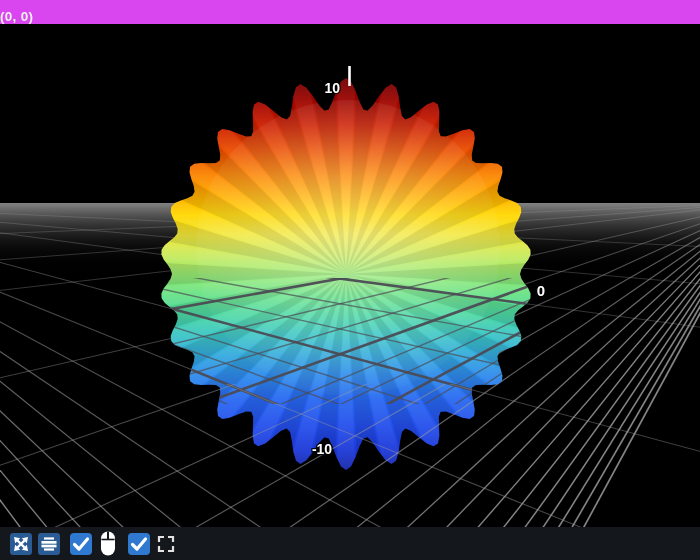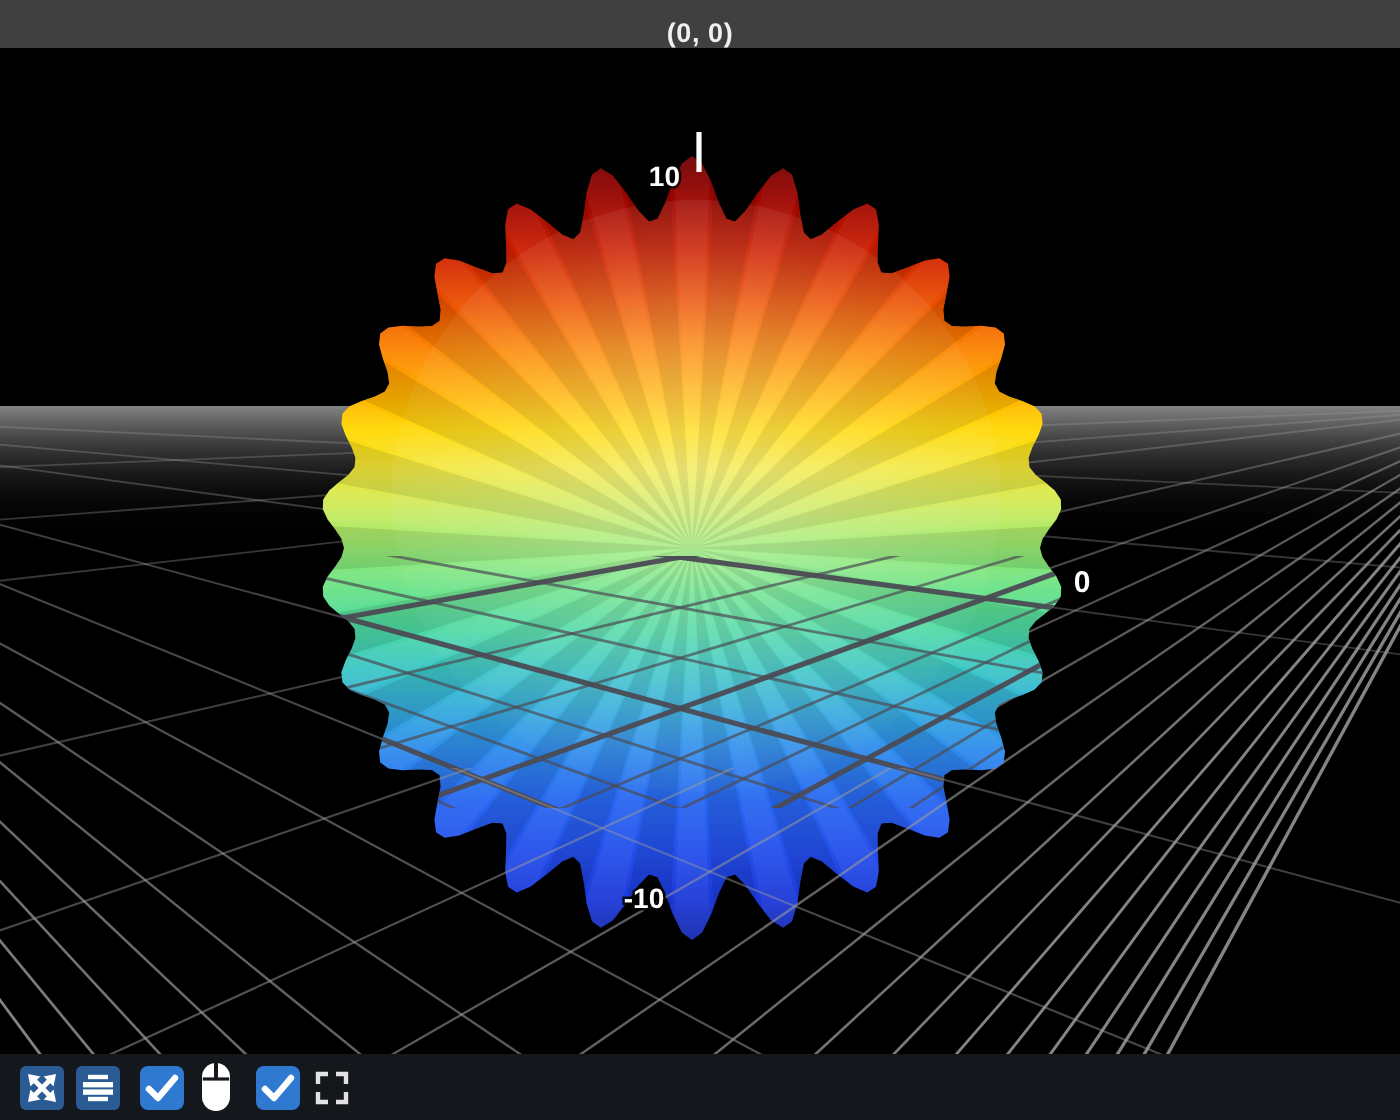--- a/index.html
+++ b/index.html
@@ -1,19 +1,19 @@
 <!DOCTYPE html>
 <html><head>
 <meta charset="utf-8">
 <style>
   html,body{margin:0;padding:0;background:#000;}
   .app{position:relative;width:700px;height:560px;overflow:hidden;background:#000;
        font-family:"Liberation Sans",sans-serif;}
-  .titlebar{position:absolute;left:0;top:0;width:700px;height:32px;background:#404040;
-       display:flex;align-items:center;justify-content:center;}
+  .titlebar{position:absolute;left:0;top:0;width:700px;height:32px;background:#d946ef;
+       display:flex;align-items:center;justify-content:flex-start;}
   .titlebar .title{color:#f0f0f0;font-size:13.5px;font-weight:bold;letter-spacing:.3px;}
   .viewport{position:absolute;left:0;top:24px;width:700px;height:503px;background:#000;cursor:grab;border-radius:27px;}
   .viewport svg{display:block;}
   .toolbar{position:absolute;left:0;top:527px;width:700px;height:33px;background:#14171b;
        display:flex;align-items:center;gap:6px;padding-left:10px;box-sizing:border-box;}
   .tbtn{width:22px;height:22px;background:#2b5b94;border:none;border-radius:3px;
        display:flex;align-items:center;justify-content:center;padding:0;cursor:pointer;}
   .cbx{width:22px;height:22px;background:#2f7ad0;border-radius:4px;margin-left:4px;
        display:flex;align-items:center;justify-content:center;cursor:pointer;}
   .micon{width:20px;height:27px;display:flex;align-items:center;justify-content:center;}

